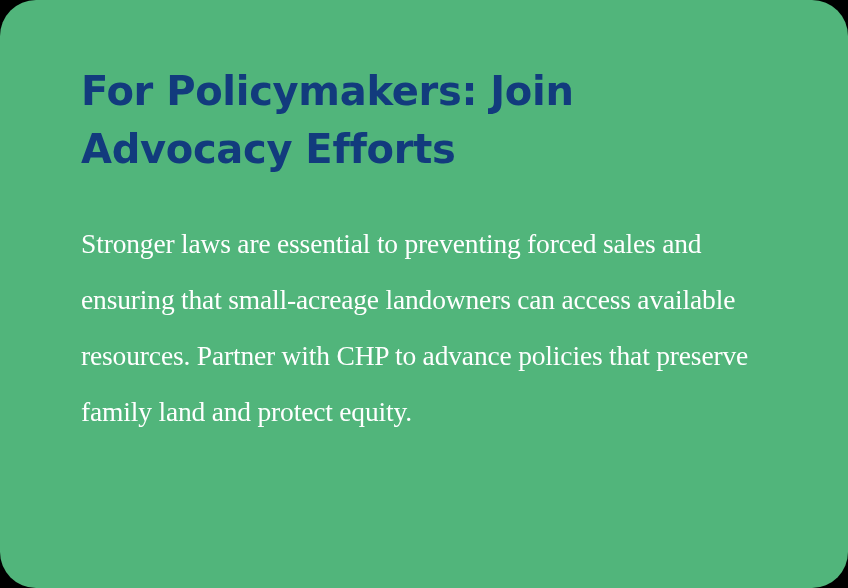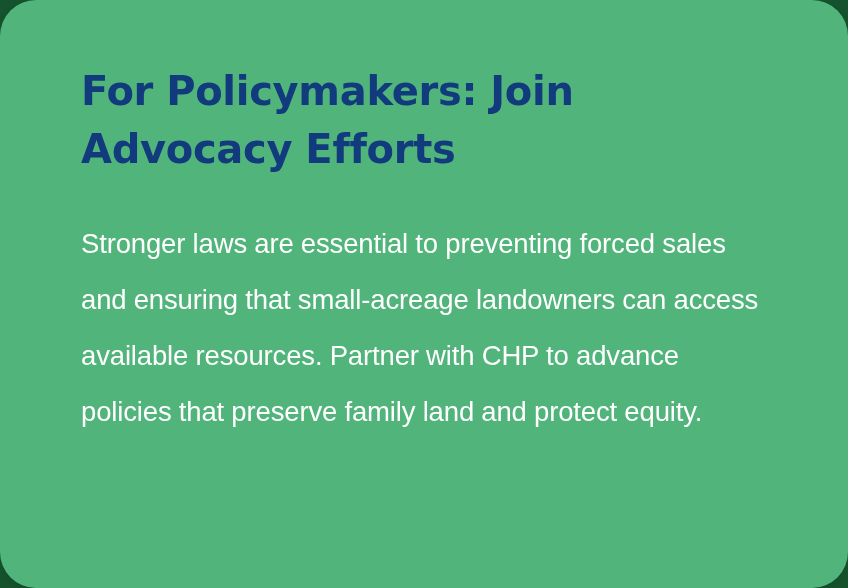--- a/index.html
+++ b/index.html
@@ -13,21 +13,21 @@
     height: 588px;
     overflow: hidden;
     font-family: "Liberation Sans", sans-serif;
     -webkit-font-smoothing: antialiased;
   }
 
   .canvas {
     position: relative;
     width: 848px;
     height: 588px;
-    background: #14532d;
+    background: #000000;
   }
 
   .card {
     position: absolute;
     left: 0px;
     top: 0px;
     width: 848px;
     height: 588px;
     box-sizing: border-box;
     background: #51b57b;
@@ -48,21 +48,21 @@
     letter-spacing: -0.3px;
     max-width: 560px;
     word-spacing: -0.5px;
   }
 
   .card-body {
     margin: 0;
     padding: 0;
     margin-top: 38px;
     color: #ffffff;
-    font-family: Liberation Sans, sans-serif;
+    font-family: Liberation Serif, serif;
     font-weight: 500;
     font-size: 27.5px;
     line-height: 56px;
     letter-spacing: -0.15px;
     max-width: 690px;
     word-spacing: -0.2px;
   }
 </style>
 </head>
 <body>

